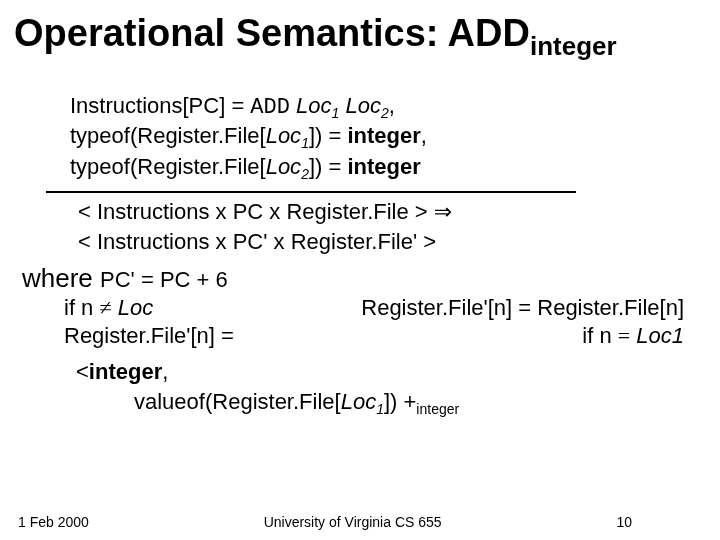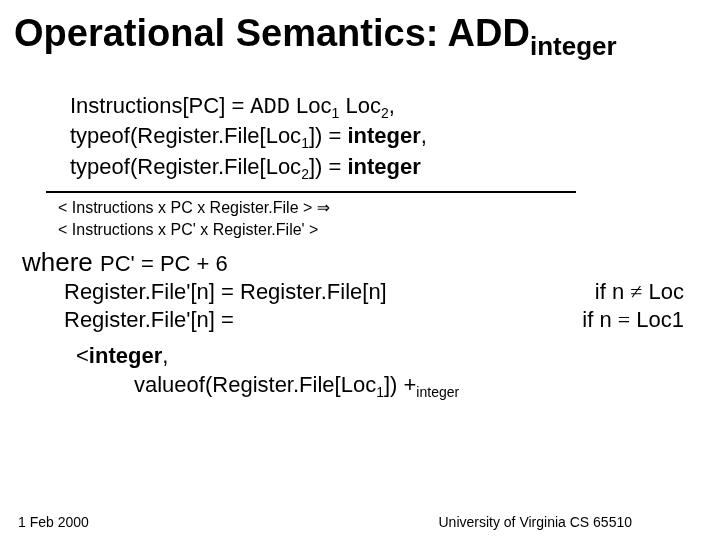--- a/index.html
+++ b/index.html
@@ -30,32 +30,32 @@
   }
   .premise {
     font-size: 22px;
     margin-left: 56px;
     line-height: 1.3;
   }
   .premise .sub, .conclusion .sub, .where .sub, .detail .sub {
     font-size: 14px;
     vertical-align: sub;
   }
-  .italic { }
+  .italic { font-style: italic; }
   .mono { font-family: "Courier New", Courier, monospace; text-align: right; }
   .bold { font-weight: bold; }
   .rule-line {
     margin: 8px 0 4px 32px;
     width: 530px;
     border: none;
     border-top: 2px solid #000;
   }
   .conclusion {
-    font-size: 16px;
-    margin-left: 44px;
+    font-size: 22px;
+    margin-left: 64px;
     line-height: 1.35;
   }
   .where {
     font-size: 26px;
     margin: 6px 0 0 8px;
   }
   .where .pcdef {
     font-size: 22px;
   }
   .rfline {
@@ -76,21 +76,21 @@
   .detail .l3 { margin-left: 220px; }
   .footer {
     position: absolute;
     bottom: 10px;
     left: 18px;
     right: 24px;
     display: flex;
     justify-content: space-between;
     font-size: 14px;
   }
-  .footer .center { flex: 1; text-align: right; }
+  .footer .center { flex: 1; text-align: center; }
   .sym { font-family: 'Times New Roman', serif; }
 </style>
 </head>
 <body>
 
 <div class="slide">
 
   <h1 class="title">
     <span>Operational Semantics: ADD</span><span class="sub">integer</span>
   </h1>
@@ -114,24 +114,24 @@
       <span>&lt; Instructions x PC x Register.File &gt; </span><span class="sym">⇒</span>
     </div>
     <div>&lt; Instructions x PC' x Register.File' &gt;</div>
   </div>
 
   <div class="where">
     <span>where </span><span class="pcdef">PC' = PC + 6</span>
   </div>
 
   <div class="rfline">
-    <span>Register.File'[n] = Register.File[n]</span>
     <span>
       <span>if n </span><span class="sym">≠</span><span class="italic"> Loc</span>
     </span>
+    <span>Register.File'[n] = Register.File[n]</span>
   </div>
 
   <div class="rfline">
     <span>Register.File'[n] =</span>
     <span>
       <span>if n </span><span class="sym">=</span><span class="italic"> Loc</span><span class="italic sub">1</span>
     </span>
   </div>
 
   <div class="detail">

